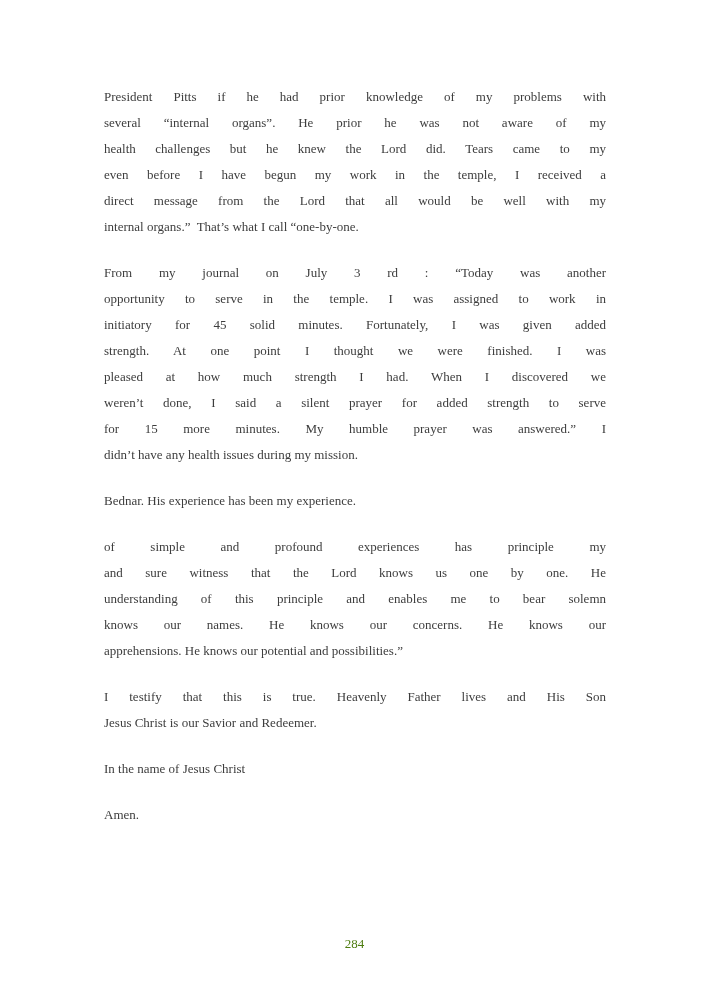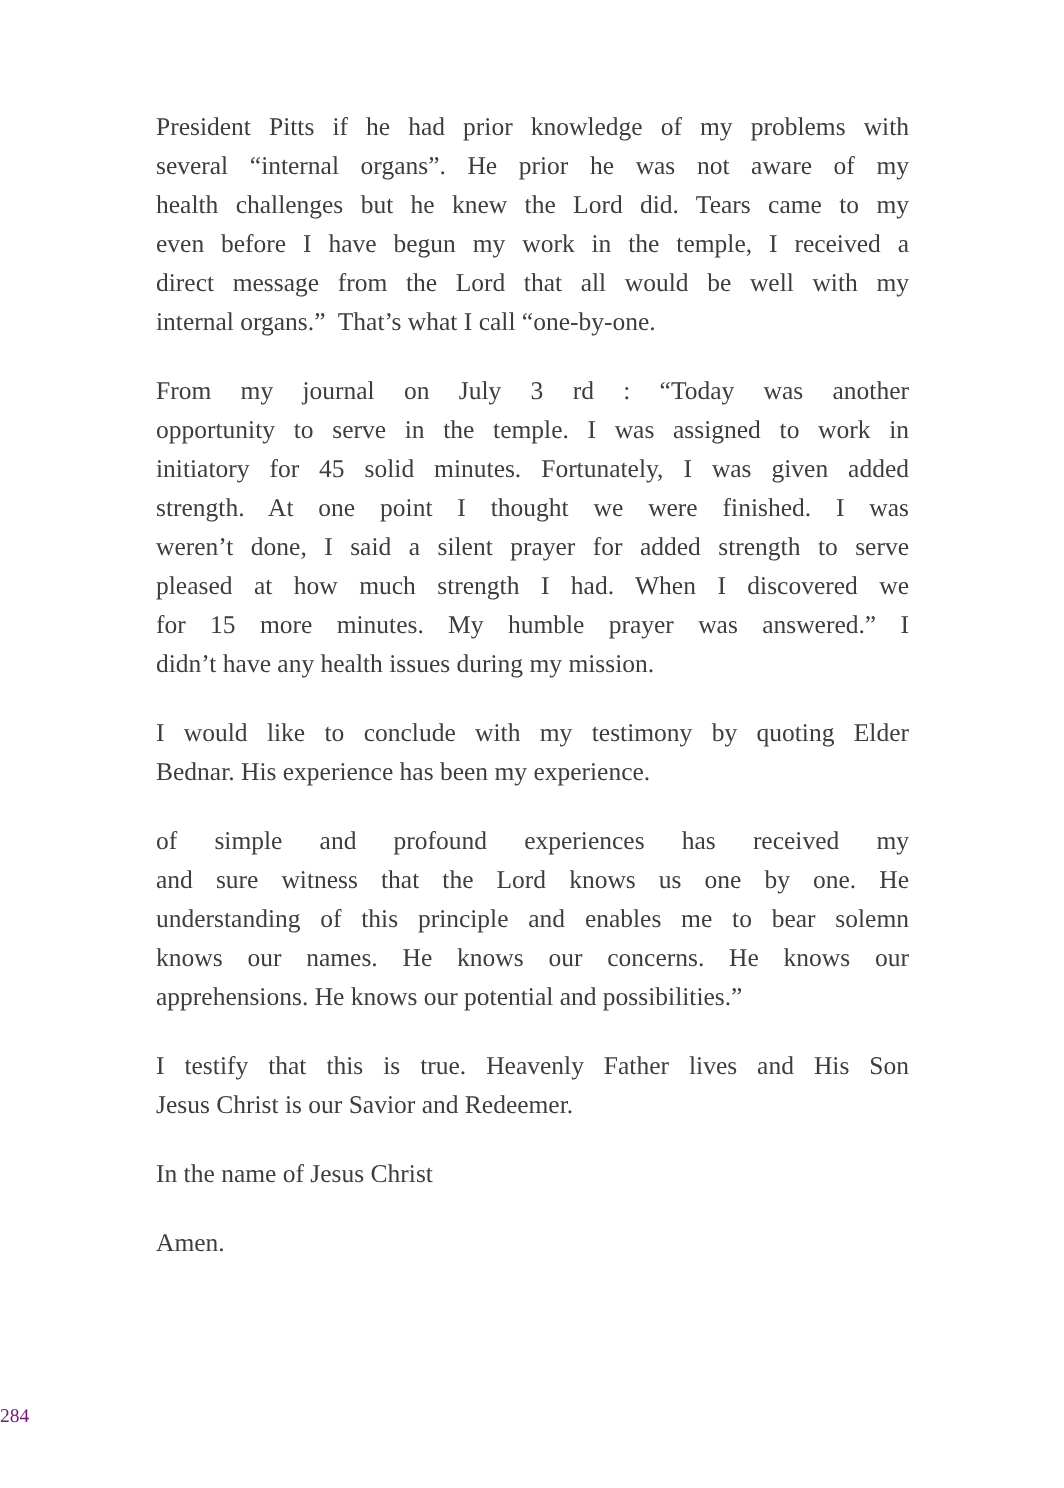--- a/index.html
+++ b/index.html
@@ -17,24 +17,24 @@
   .page {
     position: absolute;
     left: 0; top: 0;
     width: 709px;
     height: 992px;
     background: #ffffff;
   }
   .text-block {
     position: absolute;
     left: 104px;
-    top: 72px;
+    top: 84px;
     width: 502px;
     color: #3d3d3d;
-    font-size: 17px;
+    font-size: 13px;
   }
   .paragraph {
     margin: 0 0 20px 0;
   }
   .paragraph:last-child {
     margin-bottom: 0;
   }
   .line {
     line-height: 26px;
     text-align: justify;
@@ -44,55 +44,54 @@
   .line.last {
     text-align: center;
     text-align-last: left;
     white-space: normal;
   }
   .page-number {
     position: absolute;
     top: 936px;
     left: 0;
     width: 709px;
-    text-align: left;
+    text-align: center;
     font-size: 13px;
     line-height: 16px;
-    color: #701a75;
+    color: #4d7c0f;
   }
 </style>
 </head>
 <body>
 
 <div class="page">
   <div class="text-block" id="text-block">
       <div class="paragraph">
         <div class="line">President Pitts if he had prior knowledge of my problems with</div>
         <div class="line">several “internal organs”. He prior he was not aware of my</div>
         <div class="line">health challenges but he knew the Lord did. Tears came to my</div>
         <div class="line">even before I have begun my work in the temple, I received a</div>
         <div class="line">direct message from the Lord that all would be well with my</div>
         <div class="line last">internal organs.”&nbsp; That’s what I call “one-by-one.</div>
       </div>
       <div class="paragraph">
         <div class="line">From my journal on July 3 rd : “Today was another</div>
         <div class="line">opportunity to serve in the temple. I was assigned to work in</div>
         <div class="line">initiatory for 45 solid minutes. Fortunately, I was given added</div>
         <div class="line">strength. At one point I thought we were finished. I was</div>
+        <div class="line">pleased at how much strength I had. When I discovered we</div>
         <div class="line">weren’t done, I said a silent prayer for added strength to serve</div>
-        <div class="line">pleased at how much strength I had. When I discovered we</div>
         <div class="line">for 15 more minutes. My humble prayer was answered.” I</div>
         <div class="line last">didn’t have any health issues during my mission.</div>
       </div>
       <div class="paragraph">
-        <div class="line">I would like to conclude with my testimony by quoting Elder</div>
         <div class="line last">Bednar. His experience has been my experience.</div>
       </div>
       <div class="paragraph">
-        <div class="line">of simple and profound experiences has received my</div>
+        <div class="line">of simple and profound experiences has principle my</div>
         <div class="line">and sure witness that the Lord knows us one by one. He</div>
         <div class="line">understanding of this principle and enables me to bear solemn</div>
         <div class="line">knows our names. He knows our concerns. He knows our</div>
         <div class="line last">apprehensions. He knows our potential and possibilities.”</div>
       </div>
       <div class="paragraph">
         <div class="line">I testify that this is true. Heavenly Father lives and His Son</div>
         <div class="line last">Jesus Christ is our Savior and Redeemer.</div>
       </div>
       <div class="paragraph">

